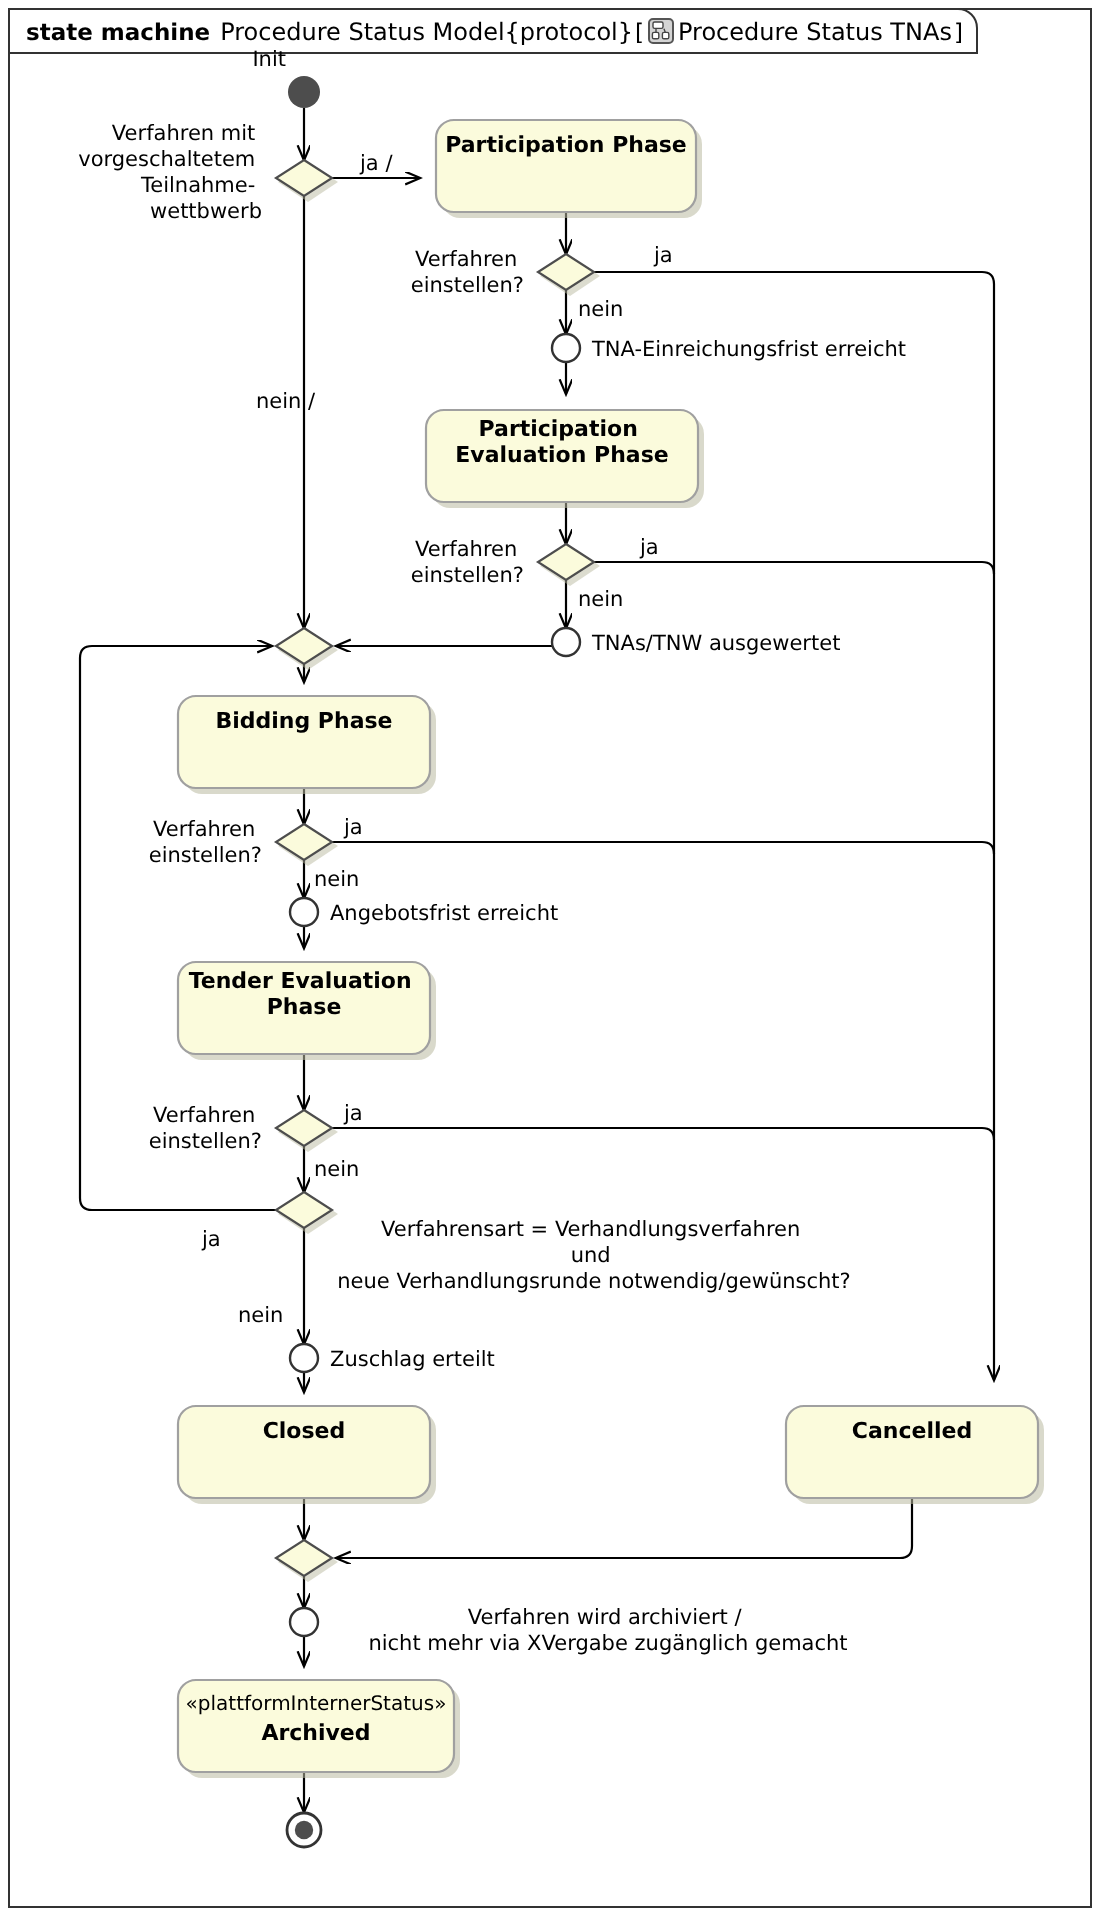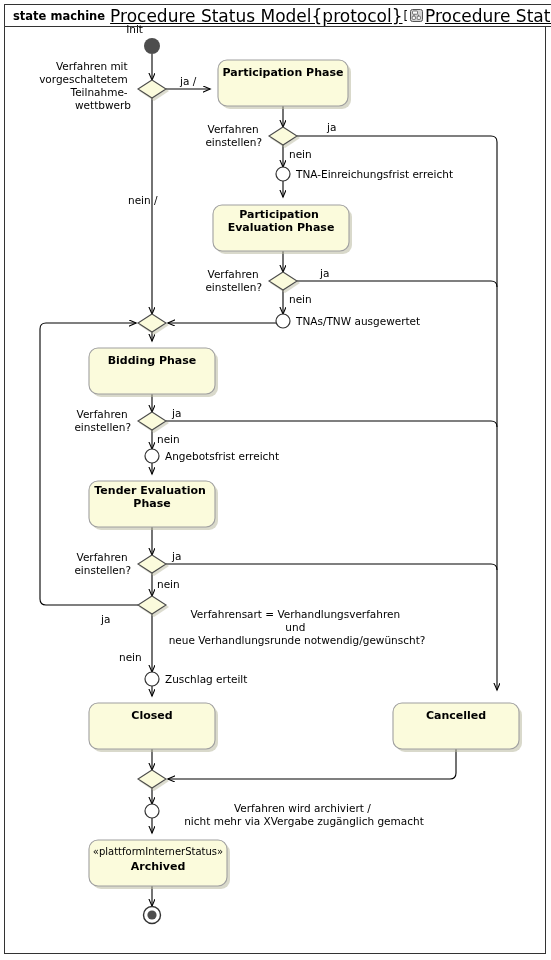--- a/index.html
+++ b/index.html
@@ -42,23 +42,22 @@
     white-space: nowrap;
     border-radius: 0 10px 0 0;
   }
   .frame-tab .kw {
     font-weight: bold;
     font-size: 11.5px;
     color: #000;
     margin-right: 5px;
   }
   .frame-tab .nm {
-    font-size: 17px;
+    font-size: 12px;
     color: #000;
-    text-decoration: underline;
   }
   .frame-tab .brk {
     font-size: 11.5px;
     color: #000;
     margin: 0 1px;
   }
   .sm-icon {
     width: 13px;
     height: 13px;
     margin: 0 2px 0 1px;

